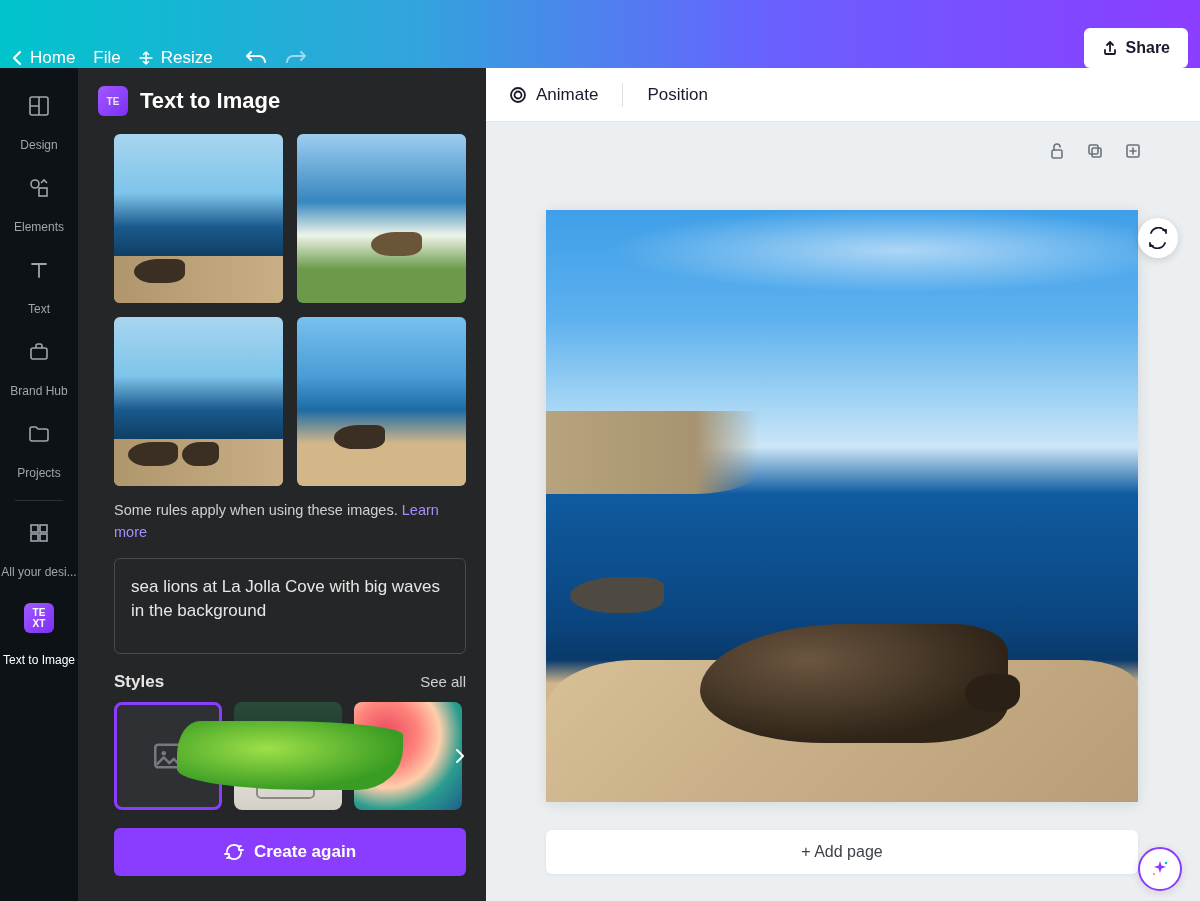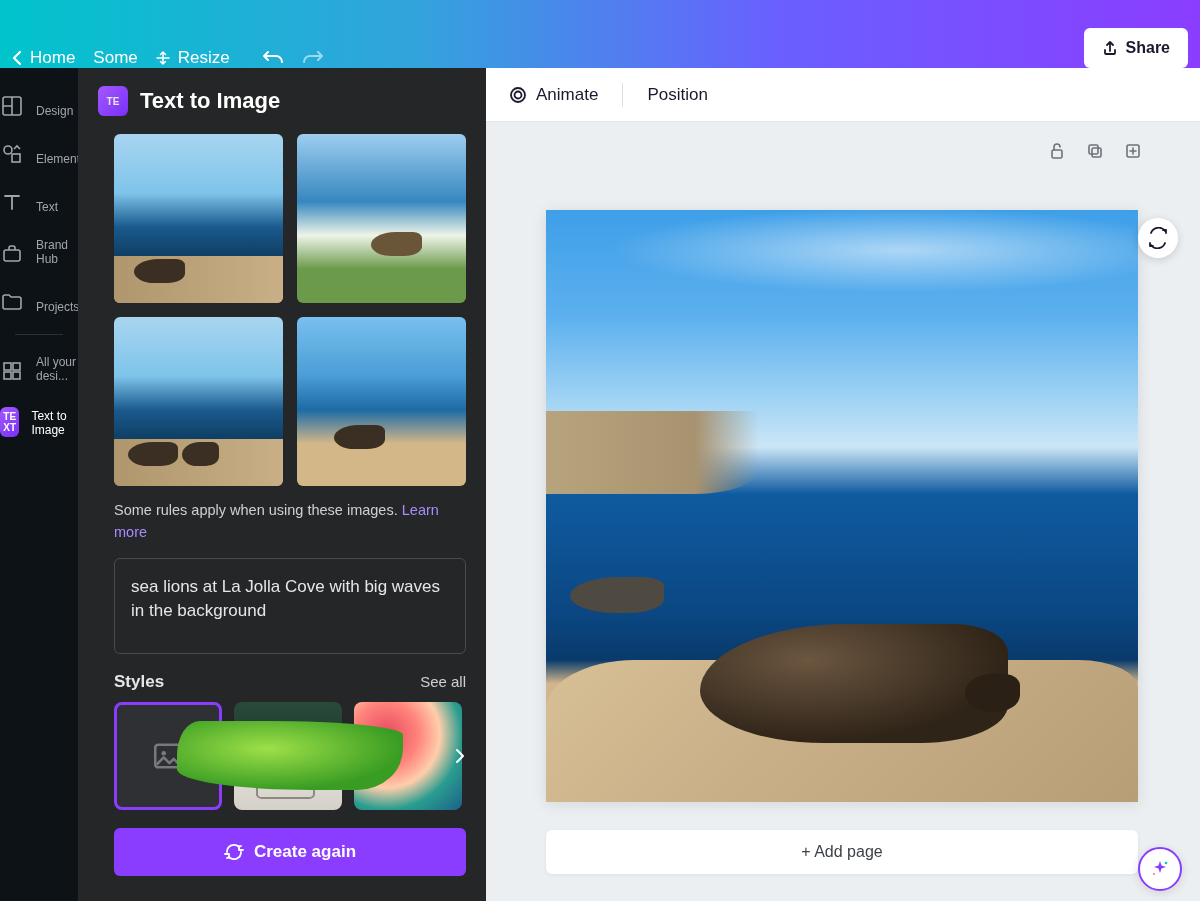--- a/index.html
+++ b/index.html
@@ -15,21 +15,21 @@
 .top-spacer { flex: 1; }
 .top-right { display: flex; align-items: center; gap: 28px; flex-direction: column; }
 .avatar { width: 34px; height: 34px; border-radius: 50%; background: #14a085; display:flex; align-items:center; justify-content:center; font-size: 15px; font-weight: 600; color: #fff; border: 2px solid rgba(255,255,255,0.6); }
 .top-iconbtn { width: 38px; height: 38px; border-radius: 6px; display: flex; align-items: center; justify-content: center; cursor: pointer; }
 .top-iconbtn.dim { background: rgba(255,255,255,0.22); }
 .share-btn { background: #fff; color: #1a1a2e; border-radius: 6px; padding: 0 18px; height: 40px; display:flex; align-items:center; gap:8px; font-size: 16px; font-weight: 600; cursor:pointer; }
 
 .main { display: flex; height: 841px; }
 
 .railnav { width: 78px; background: #0d1216; display: flex; flex-direction: column; align-items: center; padding-top: 14px; color: #a0a6ac; }
-.rail-item { width: 100%; display: flex; flex-direction: row; align-items: flex-end; gap: 12px; padding: 12px 0; cursor: pointer; font-size: 12px; }
+.rail-item { width: 100%; display: flex; flex-direction: column; align-items: center; gap: 20px; padding: 12px 0; cursor: pointer; font-size: 12px; }
 .rail-item.active { color: #fff; }
 .rail-icon { width: 24px; height: 24px; display:flex; align-items:center; justify-content:center; }
 .rail-sep { height: 1px; width: 48px; background: #2a3138; margin: 8px 0; }
 .rail-item.tti .tti-glyph { width: 30px; height: 30px; border-radius: 6px; background: linear-gradient(135deg,#a259ff,#7b2ff7); display:flex; align-items:center; justify-content:center; font-size: 10px; color:#fff; font-weight:700; }
 
 .sidepanel { width: 408px; background: #252627; color: #e6e6e7; display:flex; flex-direction:column; position: relative; }
 .panel-head { display: flex; align-items: center; gap: 12px; padding: 18px 20px 10px; }
 .panel-head-glyph { width: 30px; height: 30px; border-radius: 6px; background: linear-gradient(135deg,#a259ff,#7b2ff7); display:flex; align-items:center; justify-content:center; font-size: 10px; font-weight: 700; }
 .panel-title { font-size: 22px; font-weight: 700; color: #fff; }
 
@@ -87,21 +87,21 @@
 
 <div class="topbar">
   <div class="top-left">
     <div class="top-item">
       <svg width="10" height="16" viewBox="0 0 10 16" fill="none">
           <path d="M8 2L2 8l6 6" stroke="#fff" stroke-width="2.2" stroke-linecap="round" stroke-linejoin="round"></path>
         </svg>
       <span>Home</span>
     </div>
     <div class="top-item">
-      <span>Some</span>
+      <span>File</span>
     </div>
     <div class="top-item">
       <svg width="14" height="14" viewBox="0 0 14 14" fill="none">
           <path d="M7 1l2.5 2.5M7 1L4.5 3.5M7 1v12M7 13l2.5-2.5M7 13l-2.5-2.5M1 7h12" stroke="#fff" stroke-width="1.5" stroke-linecap="round"></path>
         </svg>
       <span>Resize</span>
     </div>
     <div class="top-item" style="margin-left:14px;">
       <svg width="22" height="18" viewBox="0 0 22 18" fill="none">
           <path d="M6 3L2 7l4 4M2 7h12a6 6 0 016 6" stroke="#fff" stroke-width="2" stroke-linecap="round" stroke-linejoin="round"></path>

